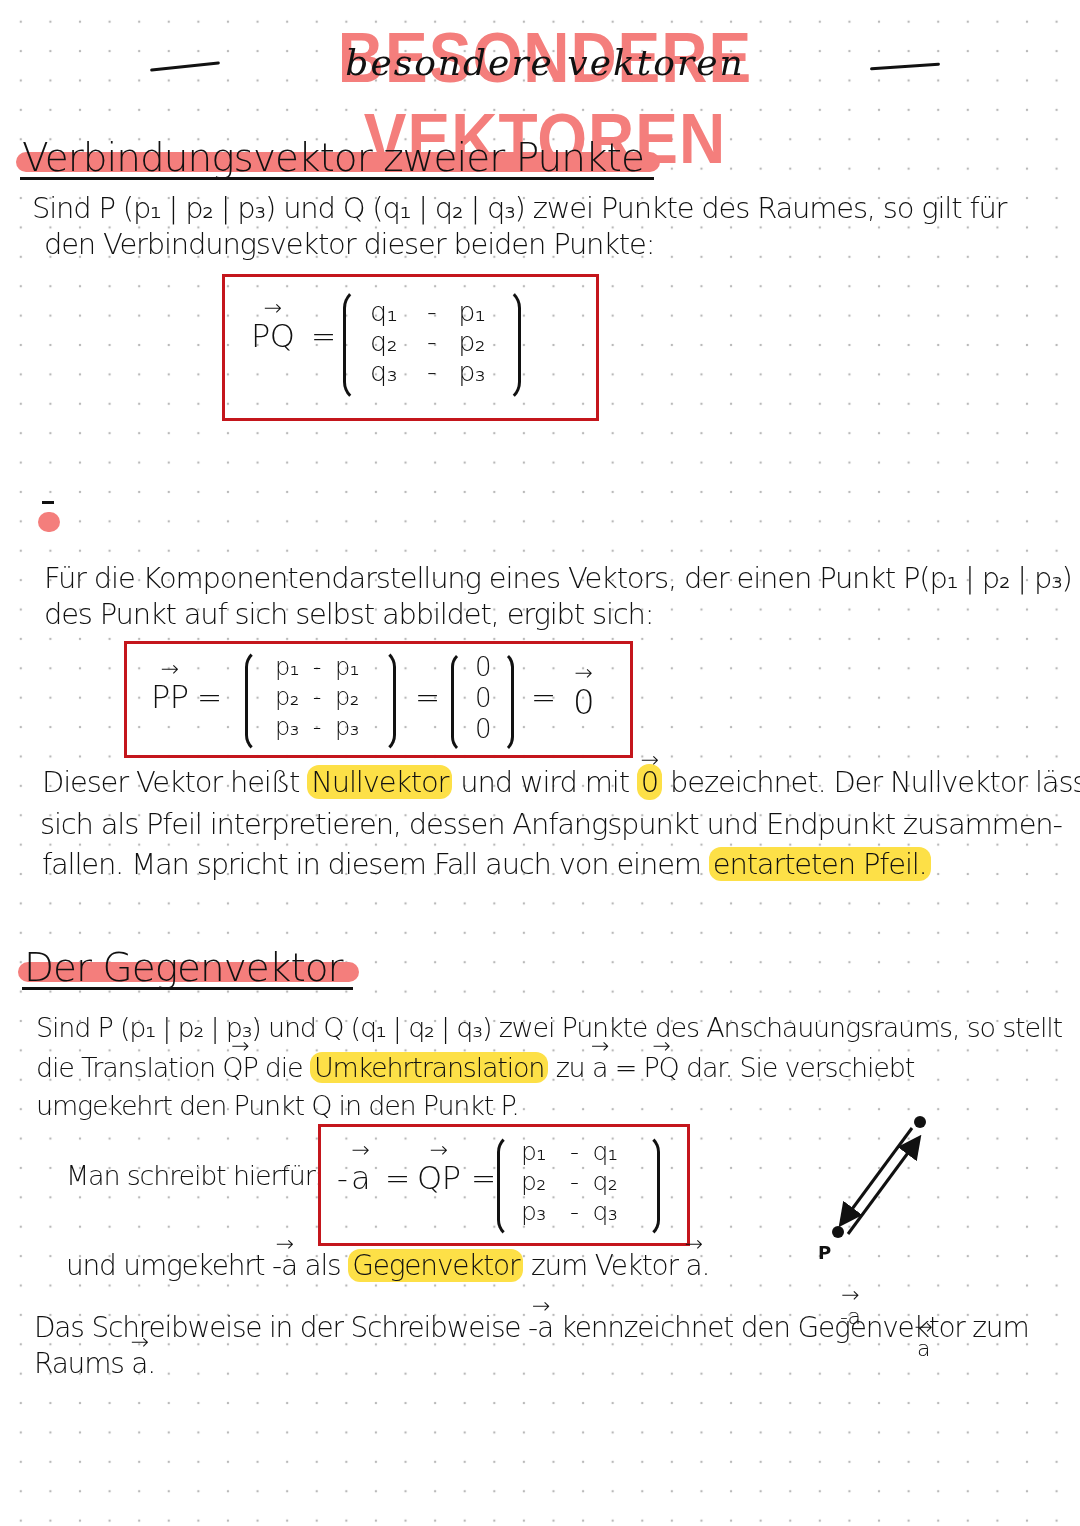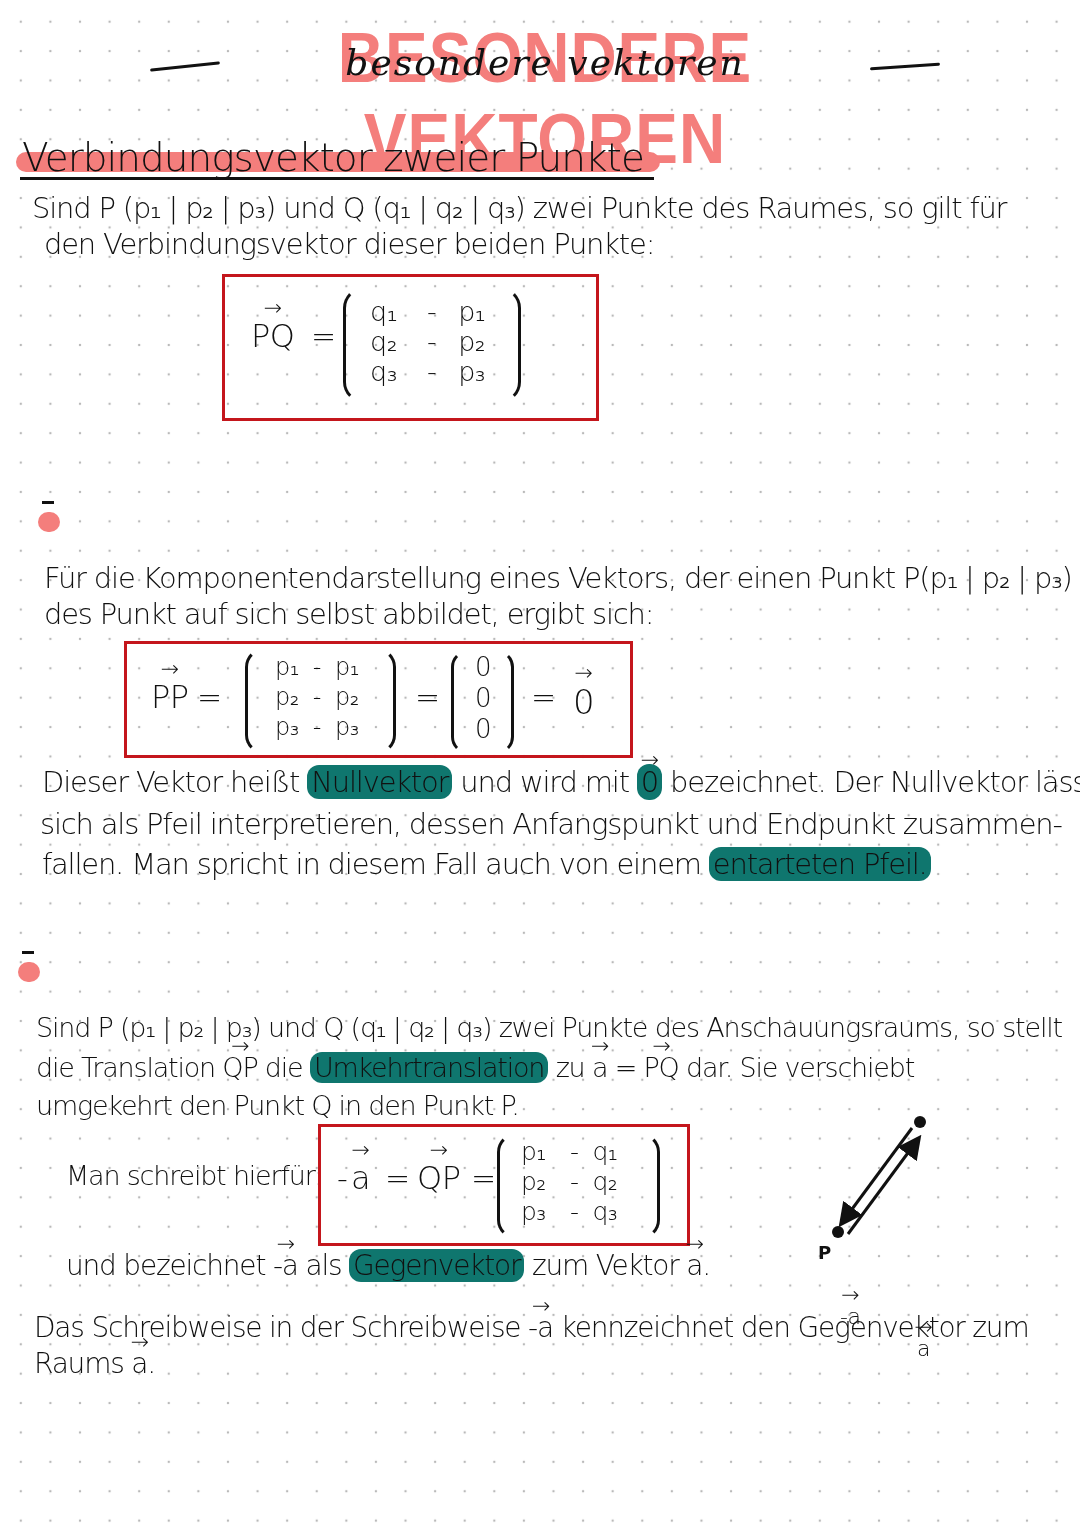--- a/index.html
+++ b/index.html
@@ -34,21 +34,21 @@
   .heading { font-size: 39px; line-height: 36px; padding: 0 6px; letter-spacing: -1px; }
   .heading .hl {
     position: absolute; left: 0; right: -10px; top: 12px; height: 20px;
     background: #f47e7c; border-radius: 10px; z-index: -1;
   }
   .heading-wrap { position: absolute; z-index: 1; }
   .heading-underline { position: absolute; left: 4px; right: -4px; bottom: -4px; height: 3px; background: #111; }
 
   .para { font-size: 29px; line-height: 36px; white-space: nowrap; letter-spacing: -1.2px; margin-left: 12px; }
 
-  .hl-inline { background: #0f766e; border-radius: 12px; padding: 0 4px; }
+  .hl-inline { background: #fde047; border-radius: 12px; padding: 0 4px; }
 
   
   .fbox { border: 3px solid #c4161c; background: transparent; }
   .vec { position: relative; display: inline-block; font-size: 32px; }
   .vec::before {
     content: "→"; position: absolute; left: 50%; transform: translateX(-50%);
     top: -22px; font-size: 22px;
   }
   .paren-l, .paren-r { position: absolute; border: 3px solid #111; }
   .paren-l { border-right: none; border-top-color: transparent; border-bottom-color: transparent; border-radius: 60px 0 0 60px; }
@@ -151,20 +151,21 @@
   <span>Dieser Vektor heißt </span><span class="hl-inline">Nullvektor</span><span> und wird mit </span><span class="hl-inline vec" style="font-size:29px">0</span><span> bezeichnet. Der Nullvektor lässt</span>
 </div>
 <div class="abs para hw" style="left:28px; top:806px;">sich als Pfeil interpretieren, dessen Anfangspunkt und Endpunkt zusammen-</div>
 <div class="abs para hw" style="left:30px; top:846px;">
   <span>fallen. Man spricht in diesem Fall auch von einem </span><span class="hl-inline">entarteten Pfeil.</span>
 </div>
 
 <div class="heading-wrap" style="left:18px; top:950px;">
   <div class="heading hw" style="position:relative;">
     <span class="hl"></span>
+    <span>Der Gegenvektor</span>
     <span class="heading-underline"></span>
   </div>
 </div>
 <div class="abs para hw" style="left:24px; top:1010px; font-size:27px;">Sind P (p₁ | p₂ | p₃) und Q (q₁ | q₂ | q₃) zwei Punkte des Anschauungsraums, so stellt</div>
 <div class="abs para hw" style="left:24px; top:1050px; font-size:27px;">
   <span>die Translation </span><span class="vec" style="font-size:27px">QP</span><span> die </span><span class="hl-inline">Umkehrtranslation</span><span> zu </span><span class="vec" style="font-size:27px">a</span><span> = </span><span class="vec" style="font-size:27px">PQ</span><span> dar. Sie verschiebt</span>
 </div>
 <div class="abs para hw" style="left:24px; top:1088px; font-size:27px;">umgekehrt den Punkt Q in den Punkt P.</div>
 
 <div class="abs para hw" style="left:54px; top:1158px; font-size:27px;">Man schreibt hierfür:</div>
@@ -190,21 +191,21 @@
     <div class="row">
         <span>p₃</span>
         <span style="margin-left:10px">-</span>
         <span>q₃</span>
       </div>
   </div>
   <div class="paren-r" style="left:320px; top:6px; width:16px; height:100px;"></div>
 </div>
 
 <div class="abs para hw" style="left:54px; top:1248px; font-size:28px;">
-  <span>und bezeichnet </span><span class="vec" style="font-size:28px">-a</span><span> als </span><span class="hl-inline">Gegenvektor</span><span> zum Vektor </span><span class="vec" style="font-size:28px">a</span><span>.</span>
+  <span>und umgekehrt </span><span class="vec" style="font-size:28px">-a</span><span> als </span><span class="hl-inline">Gegenvektor</span><span> zum Vektor </span><span class="vec" style="font-size:28px">a</span><span>.</span>
 </div>
 
 <div class="abs diagram">
   <svg width="160" height="150" viewBox="0 0 160 150">
     <defs>
       <marker id="ah" markerWidth="8" markerHeight="8" refX="5" refY="4" orient="auto">
         <path d="M0,0 L8,4 L0,8 Z" fill="#111"></path>
       </marker>
     </defs>
     <circle cx="120" cy="12" r="6" fill="#111"></circle>

